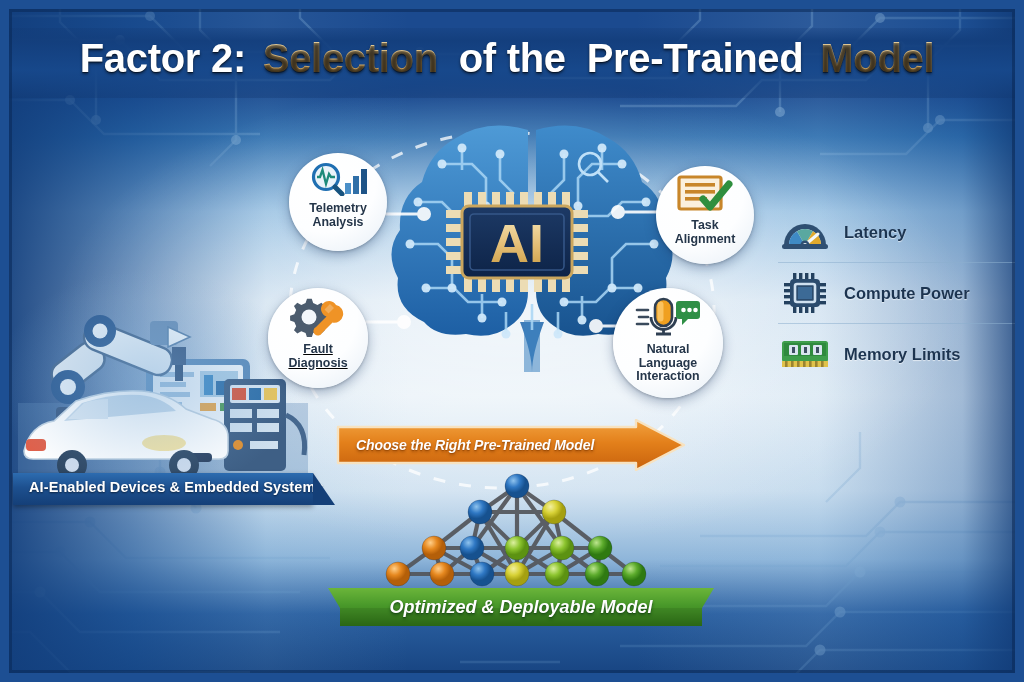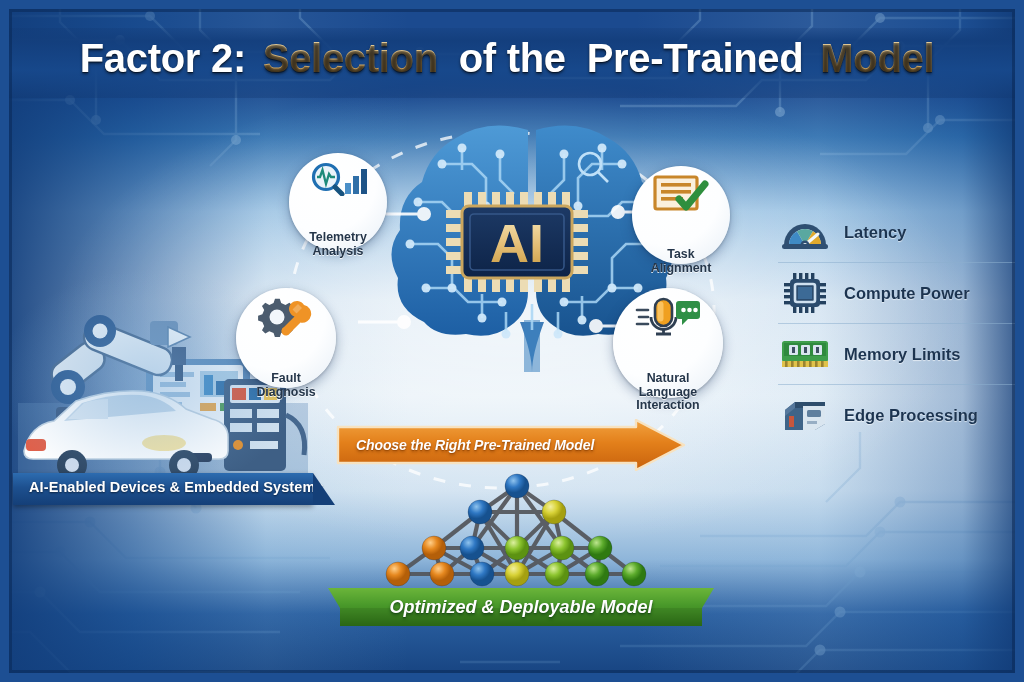--- a/index.html
+++ b/index.html
@@ -79,31 +79,31 @@
   .brain{position:absolute;left:382px;top:108px;width:300px;height:268px;}
 
   
   .ring{position:absolute;left:272px;top:120px;width:460px;height:400px;}
 
   
   .badge{
     position:absolute;border-radius:50%;
     background:radial-gradient(circle at 36% 28%,#ffffff 0%,#fdfeff 55%,#e6eef6 100%);
     box-shadow:0 4px 12px rgba(20,50,95,.35),0 1px 3px rgba(0,0,0,.22);
-    display:flex;flex-direction:column;align-items:center;justify-content:flex-start;gap:29px;
+    display:flex;flex-direction:column;align-items:center;justify-content:flex-start;
   }
   .badge .bicon{margin-top:9px;}
   .badge .blabel{
     margin-top:2px;text-align:center;color:#25364a;font-weight:bold;
     font-size:12.4px;line-height:13.5px;font-family:"Liberation Sans",sans-serif;
     text-shadow:0 1px 0 rgba(255,255,255,.8);padding:0 4px;
   }
   #badge-telemetry{left:289px;top:153px;width:98px;height:98px;}
-  #badge-fault{left:236px;top:288px;width:100px;height:100px;}
-  #badge-task{left:632px;top:166px;width:98px;height:98px;}
+  #badge-fault{left:268px;top:288px;width:100px;height:100px;text-decoration:underline;}
+  #badge-task{left:656px;top:166px;width:98px;height:98px;}
   #badge-nlp{left:613px;top:288px;width:110px;height:110px;}
 
   .conn{position:absolute;pointer-events:none;}
 
   
   .clist{position:absolute;left:778px;top:202px;width:240px;}
   .crow{
     position:relative;height:60px;display:flex;align-items:center;
     border-bottom:1px solid rgba(140,175,205,.55);
   }
@@ -558,34 +558,20 @@
               <rect x="22" y="22" width="2.6" height="6"></rect>
             <rect x="28" y="22" width="2.6" height="6"></rect>
               <rect x="34" y="22" width="2.6" height="6"></rect>
             <rect x="40" y="22" width="2.6" height="6"></rect>
           </g>
         </svg>
       </span>
       <span class="clabel">Memory Limits</span>
     </div>
 
-    <div class="crow">
-      <span class="cicon">
-        <svg width="48" height="34" viewBox="0 0 48 34">
-          <path d="M4,12 L14,4 L44,4 L44,26 L34,32 L4,32 Z" fill="#3f6488"></path>
-          <path d="M14,4 L44,4 L44,10 L14,10 Z" fill="#2e4d6c"></path>
-          <path d="M22,8 L44,8 L44,26 L34,32 L22,32 Z" fill="#dae6f0"></path>
-          <rect x="26" y="12" width="14" height="7" rx="1.5" fill="#5f7f9e"></rect>
-          <rect x="26" y="23" width="10" height="3" fill="#97aec4"></rect>
-          <rect x="8" y="18" width="5" height="11" fill="#c8563c"></rect>
-          <path d="M4,12 L14,4 L14,10 L4,18 Z" fill="#56789c"></path>
-        </svg>
-      </span>
-      <span class="clabel">Edge Processing</span>
-    </div>
   </div>
 
   <div class="arrow">
     <svg width="350" height="52" viewBox="0 0 350 52">
       <defs>
         <linearGradient id="og" x1="0" y1="0" x2="0" y2="1">
           <stop offset="0" stop-color="#f2a23f"></stop>
             <stop offset="45%" stop-color="#e3801b"></stop>
           <stop offset="100%" stop-color="#c8620c"></stop>
         </linearGradient>

